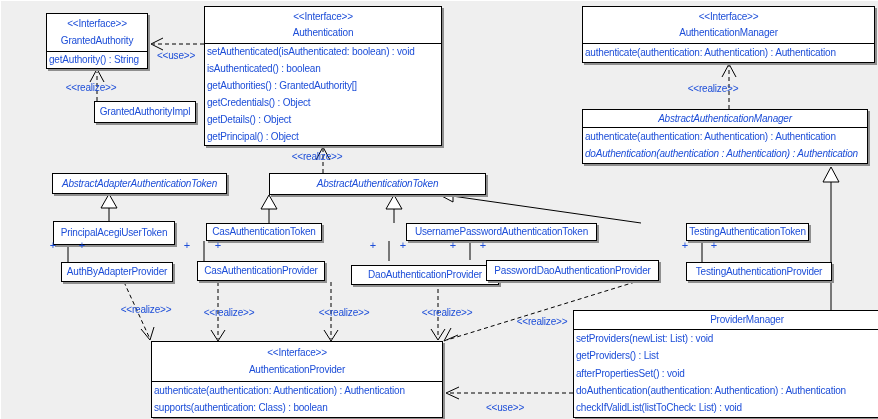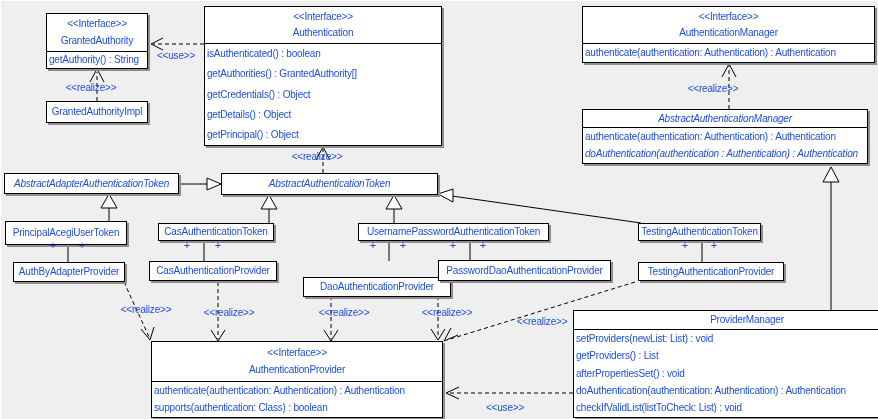--- a/index.html
+++ b/index.html
@@ -17,21 +17,21 @@
     background:#ffffff; border:1px solid #000;
     box-shadow:2px 2px 0 #8f8f8f;
     display:flex; flex-direction:column;
     font-size:10px; letter-spacing:-0.2px; line-height:12px;
   }
   .box .title {
     flex:0 0 auto; border-bottom:1px solid #000; box-sizing:border-box;
     display:flex; flex-direction:column; justify-content:space-evenly;
     text-align:center;
   }
-  .box.plain { justify-content:center; }
+  .box.plain { justify-content:center;margin-left:48px; }
   .box.plain .cname { text-align:center; }
   .stereo, .cname { white-space:nowrap; }
   .methods { flex:1 1 auto; display:flex; flex-direction:column; min-height:0; }
   .m { flex:1 1 0; display:flex; align-items:center; padding-left:2px; white-space:nowrap; overflow:visible; }
   .it { font-style:italic; }
   .lbl {
     position:absolute; z-index:3; font-size:10px; letter-spacing:-0.2px;
     white-space:nowrap; transform:translateX(-50%);
   }
   .plus { position:absolute; z-index:3; font-size:11px; transform:translateX(-50%); }
@@ -146,20 +146,21 @@
   <div class="box plain" style="left:45px;top:100px;width:102px;height:22px">
     <div class="cname">GrantedAuthorityImpl</div>
   </div>
 
   <div class="box" style="left:203px;top:5px;width:238px;height:140px">
     <div class="title" style="height:37px">
       <div class="stereo">&lt;&lt;Interface&gt;&gt;</div>
       <div class="cname">Authentication</div>
     </div>
     <div class="methods">
+      <div class="m">setAuthenticated(isAuthenticated: boolean) : void</div>
       <div class="m">isAuthenticated() : boolean</div>
       <div class="m">getAuthorities() : GrantedAuthority[]</div>
       <div class="m">getCredentials() : Object</div>
       <div class="m">getDetails() : Object</div>
       <div class="m">getPrincipal() : Object</div>
     </div>
   </div>
 
   <div class="box" style="left:581px;top:5px;width:293px;height:57px">
     <div class="title" style="height:37px">
@@ -201,21 +202,21 @@
   <div class="box plain" style="left:637px;top:222px;width:123px;height:18px">
     <div class="cname">TestingAuthenticationToken</div>
   </div>
 
   <div class="box plain" style="left:12px;top:261px;width:112px;height:20px">
     <div class="cname">AuthByAdapterProvider</div>
   </div>
   <div class="box plain" style="left:148px;top:260px;width:128px;height:20px">
     <div class="cname">CasAuthenticationProvider</div>
   </div>
-  <div class="box plain" style="left:302px;top:276px;width:148px;height:20px">
+  <div class="box plain" style="left:302px;top:264px;width:148px;height:20px">
     <div class="cname">DaoAuthenticationProvider</div>
   </div>
   <div class="box plain" style="left:437px;top:259px;width:173px;height:21px">
     <div class="cname">PasswordDaoAuthenticationProvider</div>
   </div>
   <div class="box plain" style="left:637px;top:261px;width:146px;height:19px">
     <div class="cname">TestingAuthenticationProvider</div>
   </div>
 
   <div class="box" style="left:150px;top:340px;width:292px;height:77px">

